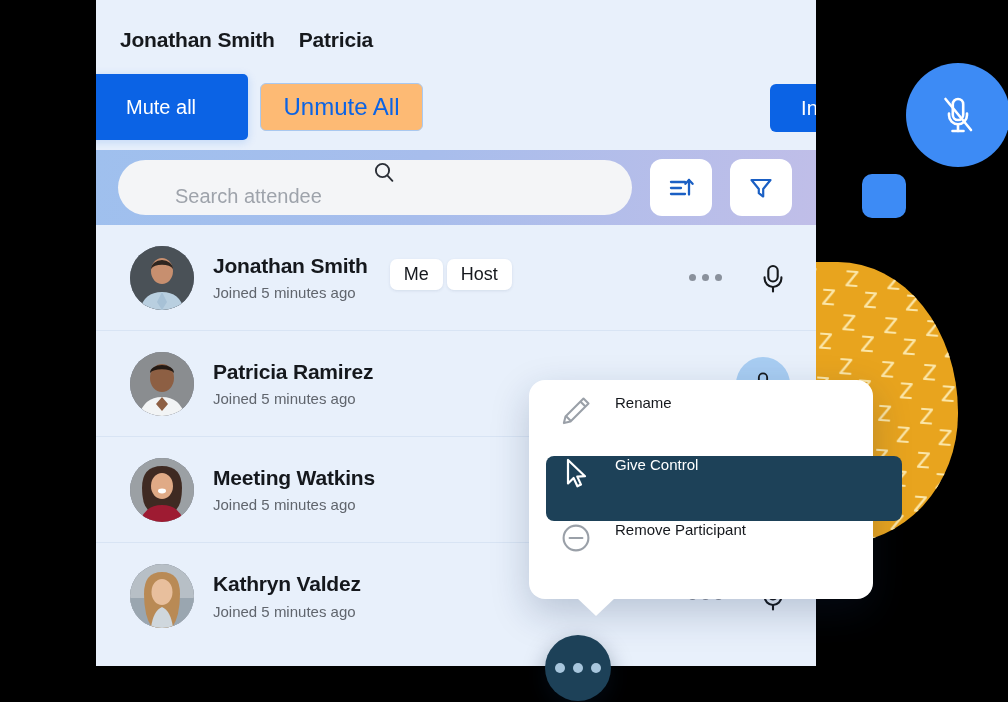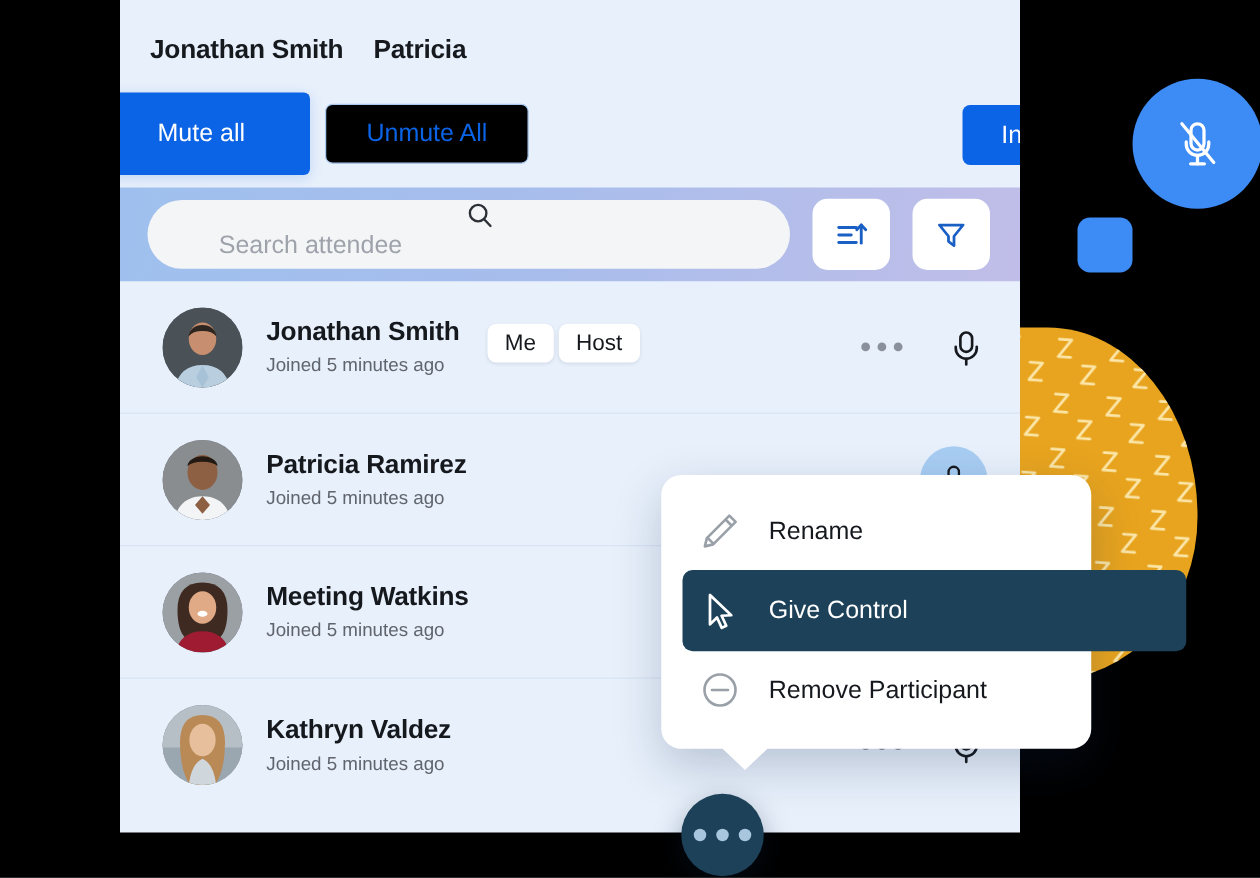--- a/index.html
+++ b/index.html
@@ -104,25 +104,25 @@
     cursor: pointer;
     display: flex;
     align-items: center;
     justify-content: center;
     box-shadow: 0 2px 10px rgba(11,99,229,0.18);
   }
   .btn-unmute-all {
     position: absolute;
     left: 186px; top: 9px;
     width: 163px; height: 48px;
-    background: #000000;
+    background: #fdba74;
     color: #0b63e5;
     border: 1px solid #a9c8ef;
     border-radius: 6px;
-    font-size: 20px;
+    font-size: 24px;
     font-family: "Liberation Sans", sans-serif;
     cursor: pointer;
     display: flex;
     align-items: center;
     justify-content: center;
   }
   .btn-invite {
     position: absolute;
     left: 696px; top: 10px;
     width: 110px; height: 48px;
@@ -292,41 +292,41 @@
     position: absolute;
     left: 48px;
     bottom: -17px;
     width: 0; height: 0;
     border-left: 19px solid transparent;
     border-right: 19px solid transparent;
     border-top: 18px solid #ffffff;
   }
   .ctx-item {
     display: flex;
-    align-items: center;
+    align-items: flex-start;
     height: 62px;
     padding-left: 30px;
     cursor: pointer;
-    font-size: 20px;
+    font-size: 15px;
     color: #15181d;
     box-sizing: border-box;
   }
   .ctx-item .ctx-icon {
     width: 42px;
     display: flex;
     align-items: center;
     justify-content: flex-start;
     flex: 0 0 auto;
   }
   .ctx-item .ctx-label { margin-left: 14px; }
   .ctx-item.active {
     background: #1d4158;
     color: #ffffff;
     border-radius: 8px;
-    width: 403px;
+    width: 356px;
     margin-left: 17px;
     padding-left: 13px;
     height: 65px;
   }
 
   
   .fab {
     position: absolute;
     left: 545px; top: 635px;
     width: 66px; height: 66px;

